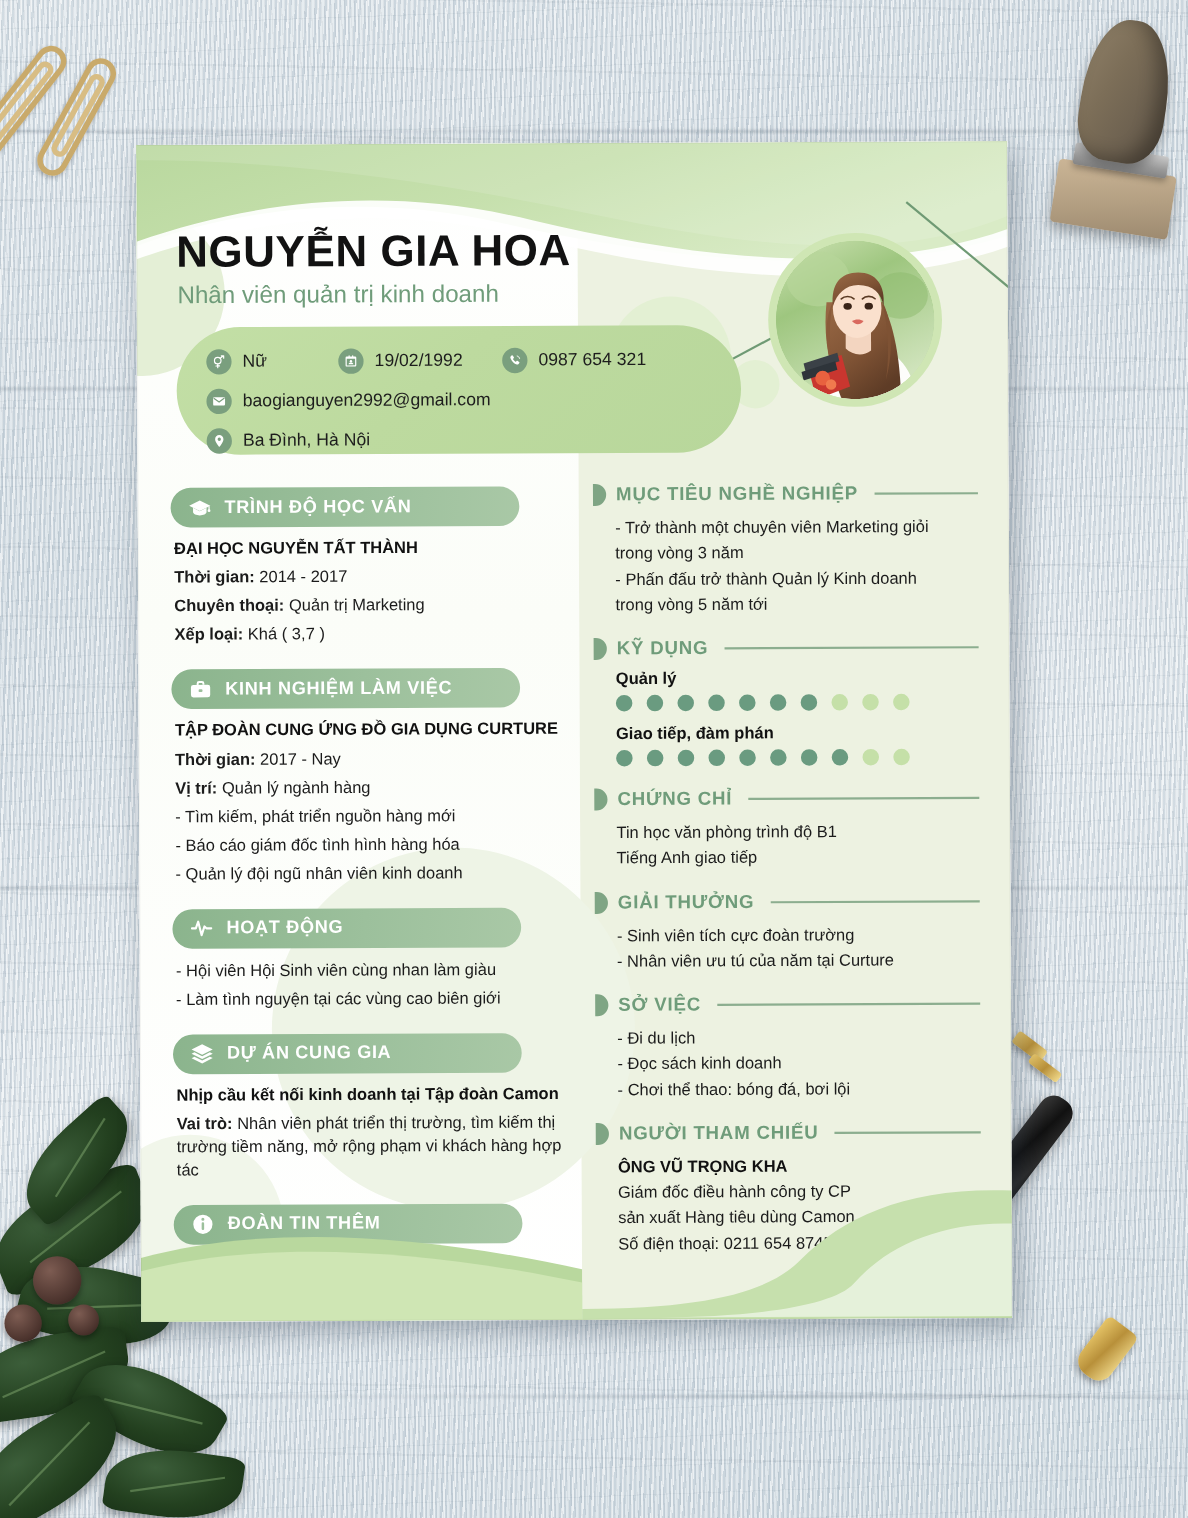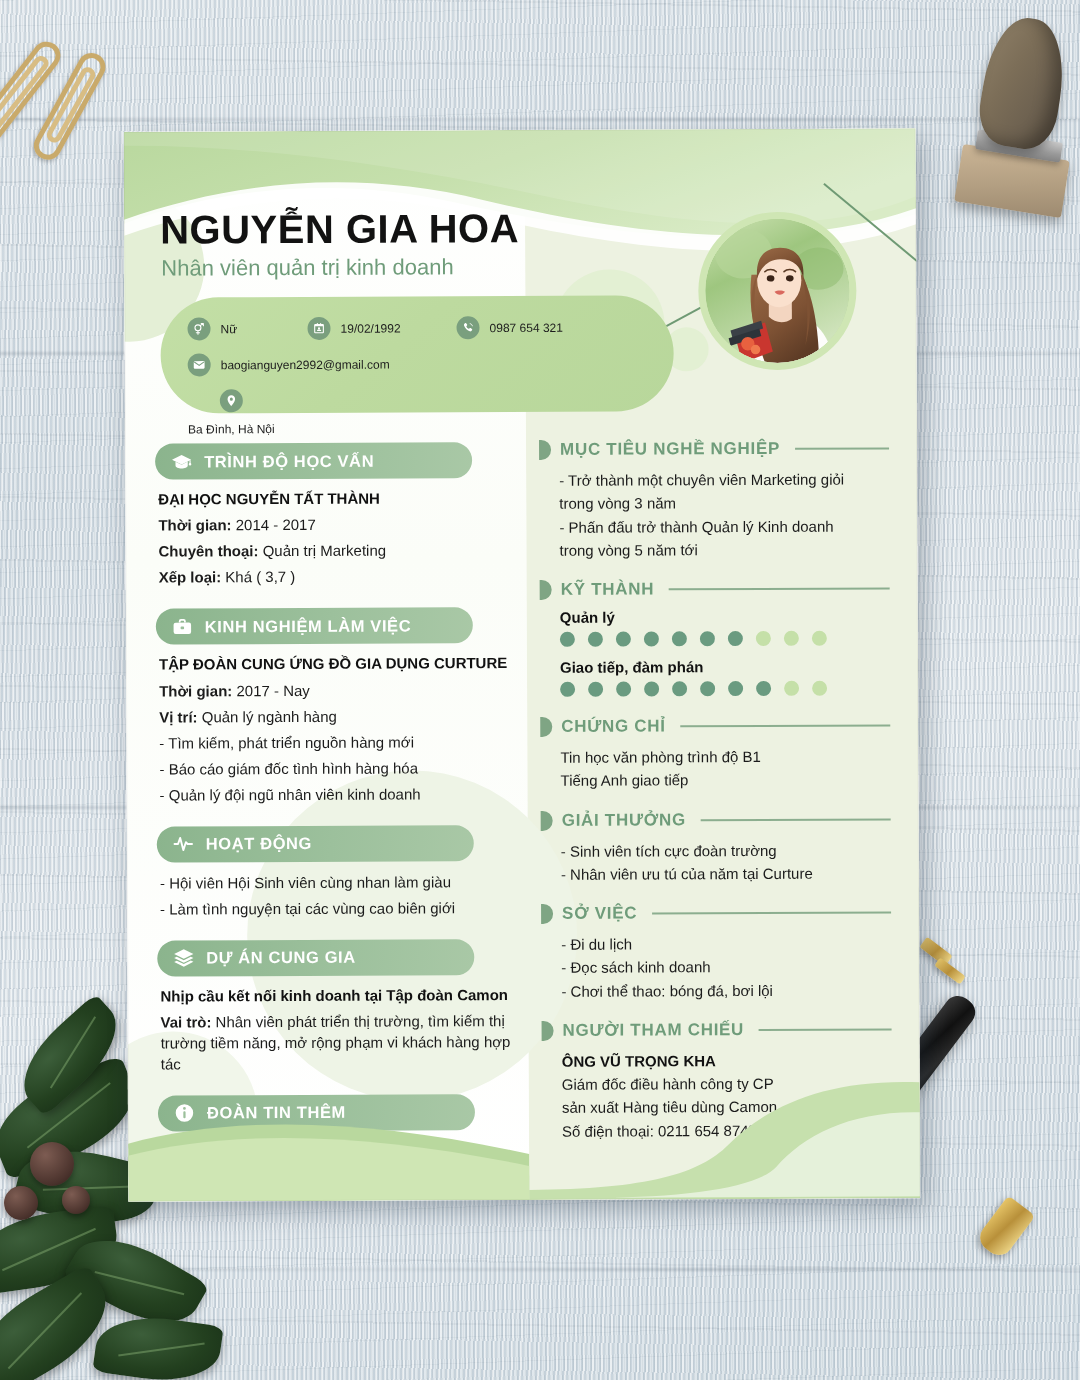--- a/index.html
+++ b/index.html
@@ -191,21 +191,21 @@
     border-radius: 58px;
   }
   .contact-row { position: absolute; display: flex; align-items: center; gap: 10px; }
   .ci {
     width: 23px; height: 23px; border-radius: 50%;
     background: #7a9f7e;
     display: flex; align-items: center; justify-content: center;
     color: #fff; font-size: 12px; flex: 0 0 auto;
   }
   .ci svg { width: 13px; height: 13px; fill: #fff; }
-  .ctext { font-size: 12px; color: #1d1d1d; white-space: nowrap; }
+  .ctext { font-size: 16px; color: #1d1d1d; white-space: nowrap; }
 
   
   .avatar {
     position: absolute; left: 574px; top: 83px;
     width: 158px; height: 158px; border-radius: 50%;
     border: 7px solid #cfe6b4;
     overflow: hidden;
     background: #cfe6b4;
   }
   .avatar-photo {
@@ -393,21 +393,21 @@
     <div class="contact-row" style="left:27px;top:56px;">
       <span class="ci">
         <svg viewBox="0 0 24 24">
             <rect x="2" y="5" width="20" height="14" rx="2"></rect>
             <path d="M3 6.5 L12 13 L21 6.5" fill="none" stroke="#7a9f7e" stroke-width="2"></path>
           </svg>
       </span>
       <span class="ctext">baogianguyen2992@gmail.com</span>
     </div>
 
-    <div class="contact-row" style="left:27px;top:92px;flex-direction:column;">
+    <div class="contact-row" style="left:27px;top:92px;">
       <span class="ci">
         <svg viewBox="0 0 24 24">
             <path d="M12 2c-3.9 0-7 3.1-7 7 0 5.2 7 13 7 13s7-7.8 7-13c0-3.9-3.1-7-7-7z"></path>
             <circle cx="12" cy="9" r="2.8" fill="#7a9f7e"></circle>
           </svg>
       </span>
       <span class="ctext">Ba Đình, Hà Nội</span>
     </div>
   </div>
 
@@ -576,21 +576,21 @@
     </div>
     <div class="r-line">- Trở thành một chuyên viên Marketing giỏi</div>
     <div class="r-line">trong vòng 3 năm</div>
     <div class="r-line">- Phấn đấu trở thành Quản lý Kinh doanh</div>
     <div class="r-line">trong vòng 5 năm tới</div>
 
     <div class="r-gap"></div>
 
     <div class="r-head">
       <span class="r-marker"></span>
-      <span class="r-title">KỸ THÀNH</span>
+      <span class="r-title">KỸ DỤNG</span>
       <span class="r-rule"></span>
     </div>
     <div class="skill-name">Quản lý</div>
     <div class="dots">
         <span class="dot" style="background: rgb(106, 155, 128);"></span>
         <span class="dot" style="background: rgb(106, 155, 128);"></span>
         <span class="dot" style="background: rgb(106, 155, 128);"></span>
         <span class="dot" style="background: rgb(106, 155, 128);"></span>
         <span class="dot" style="background: rgb(106, 155, 128);"></span>
         <span class="dot" style="background: rgb(106, 155, 128);"></span>

